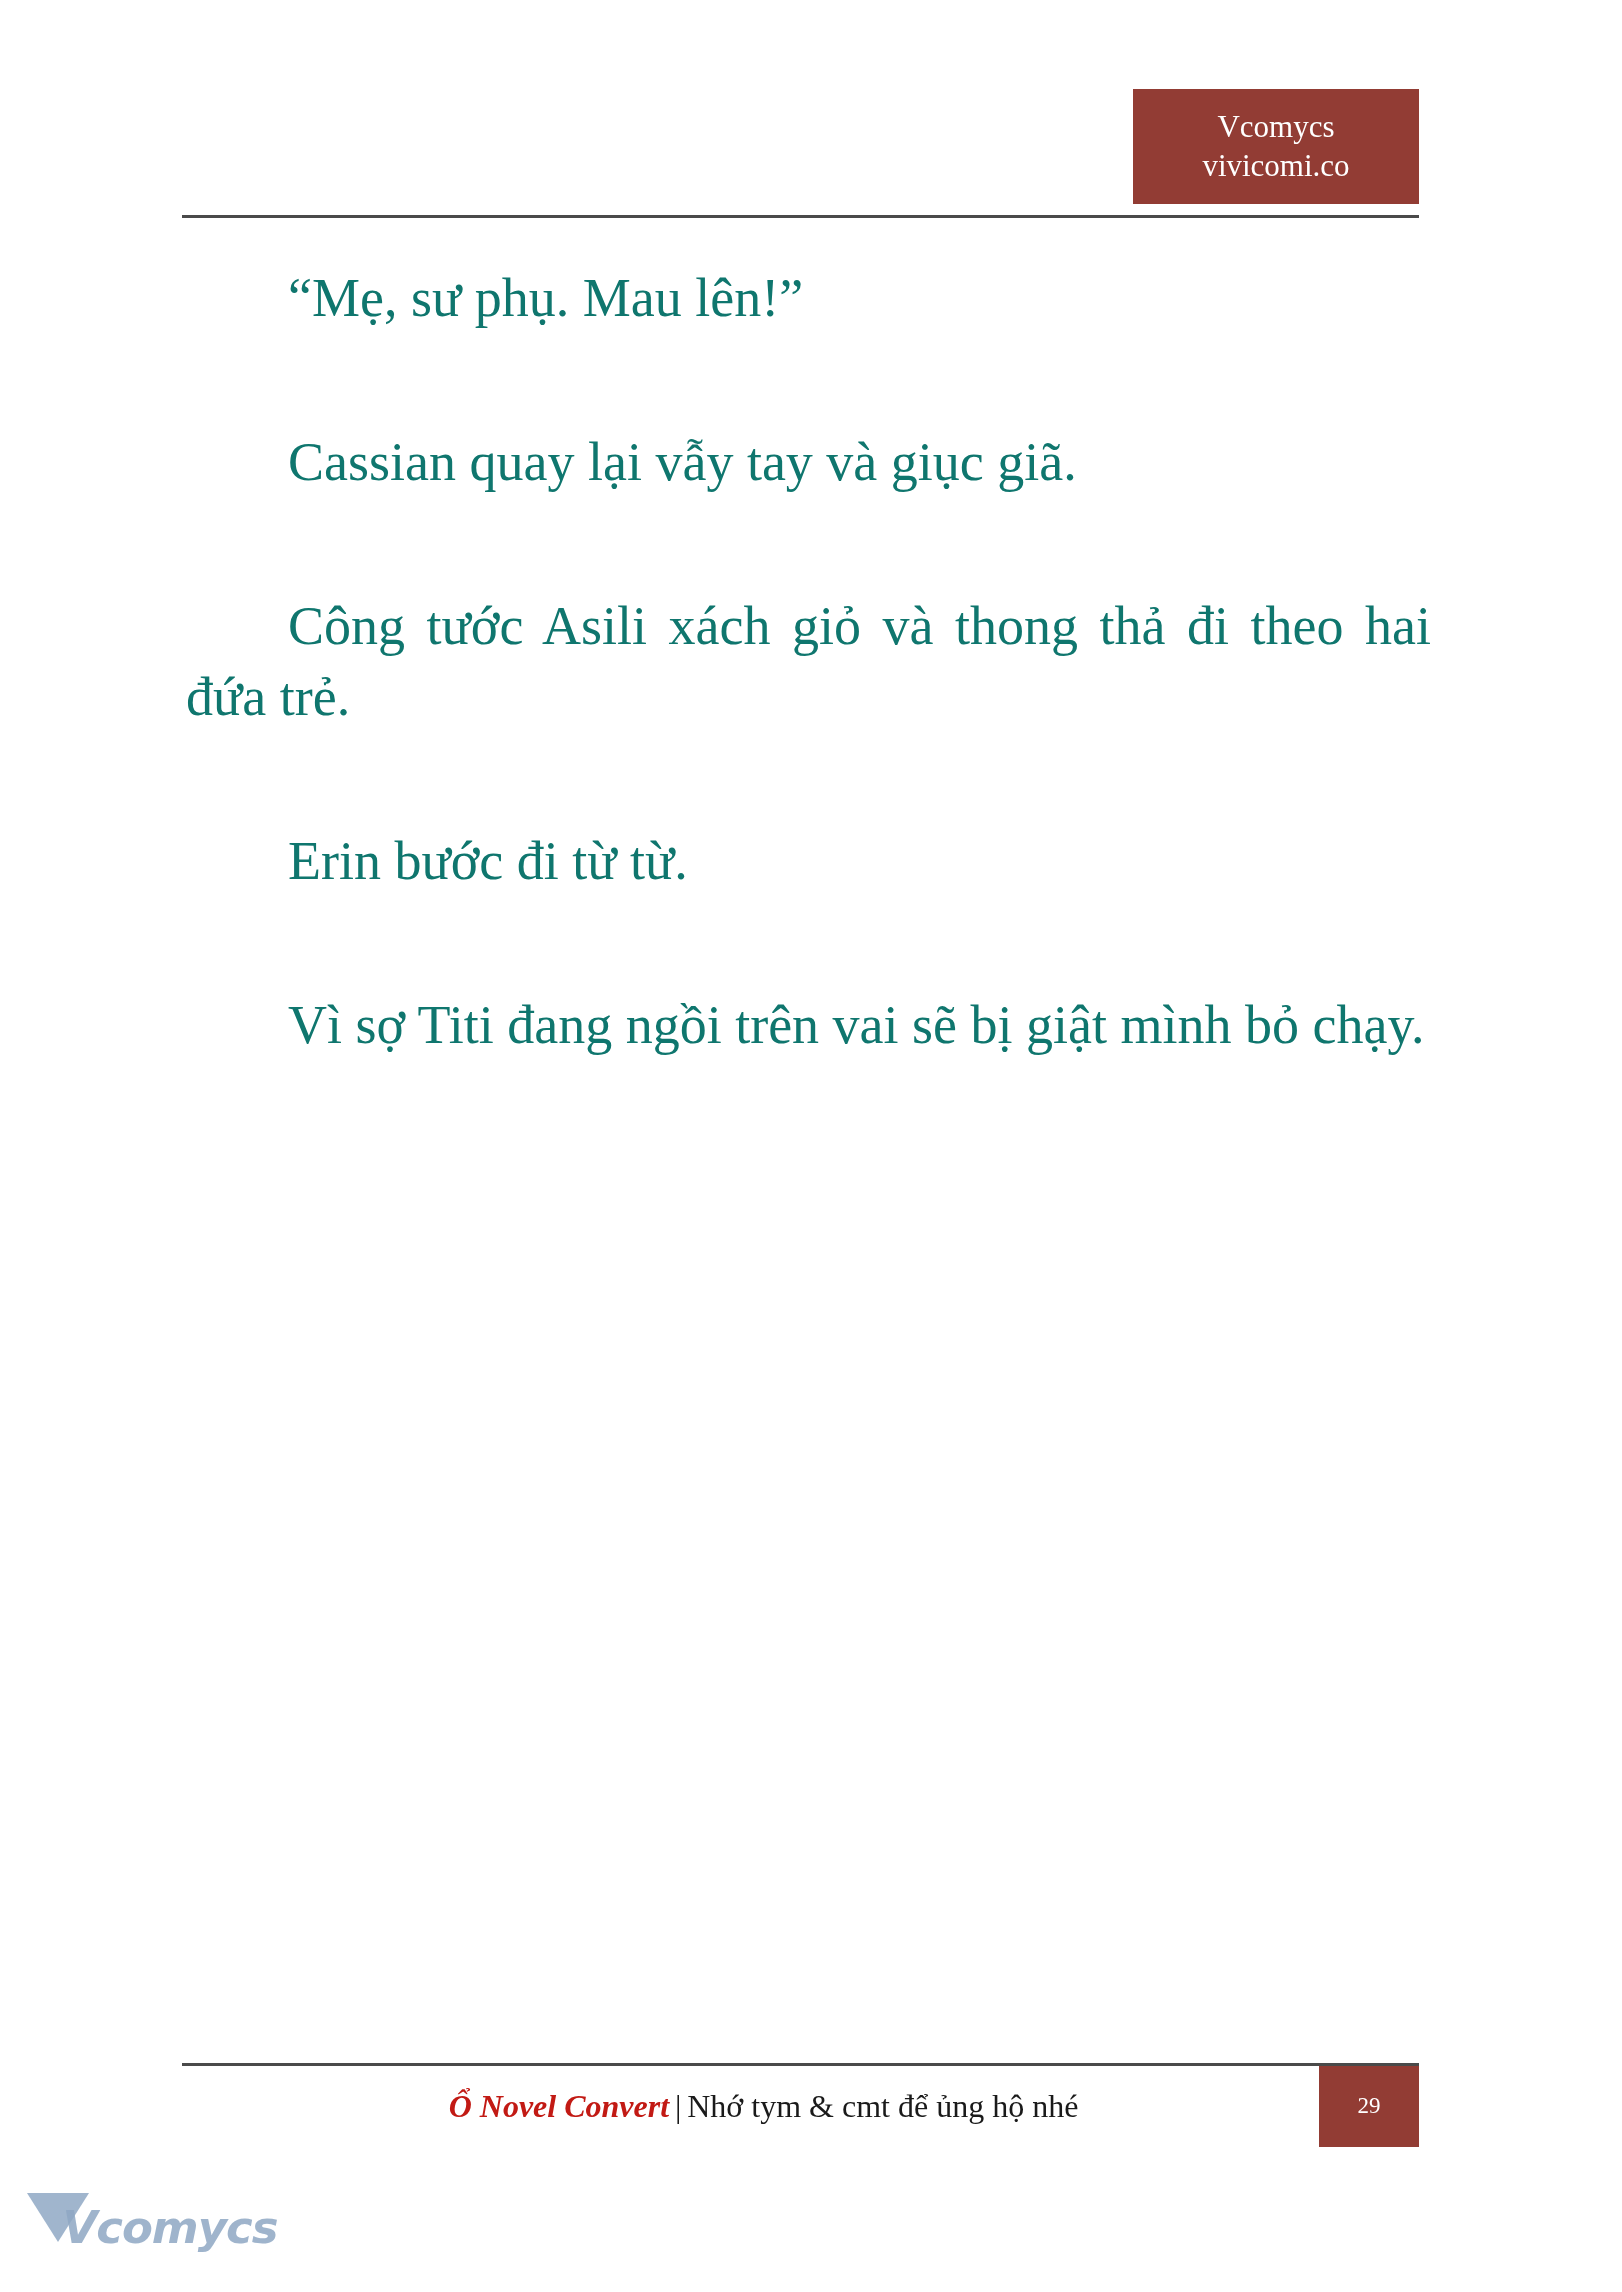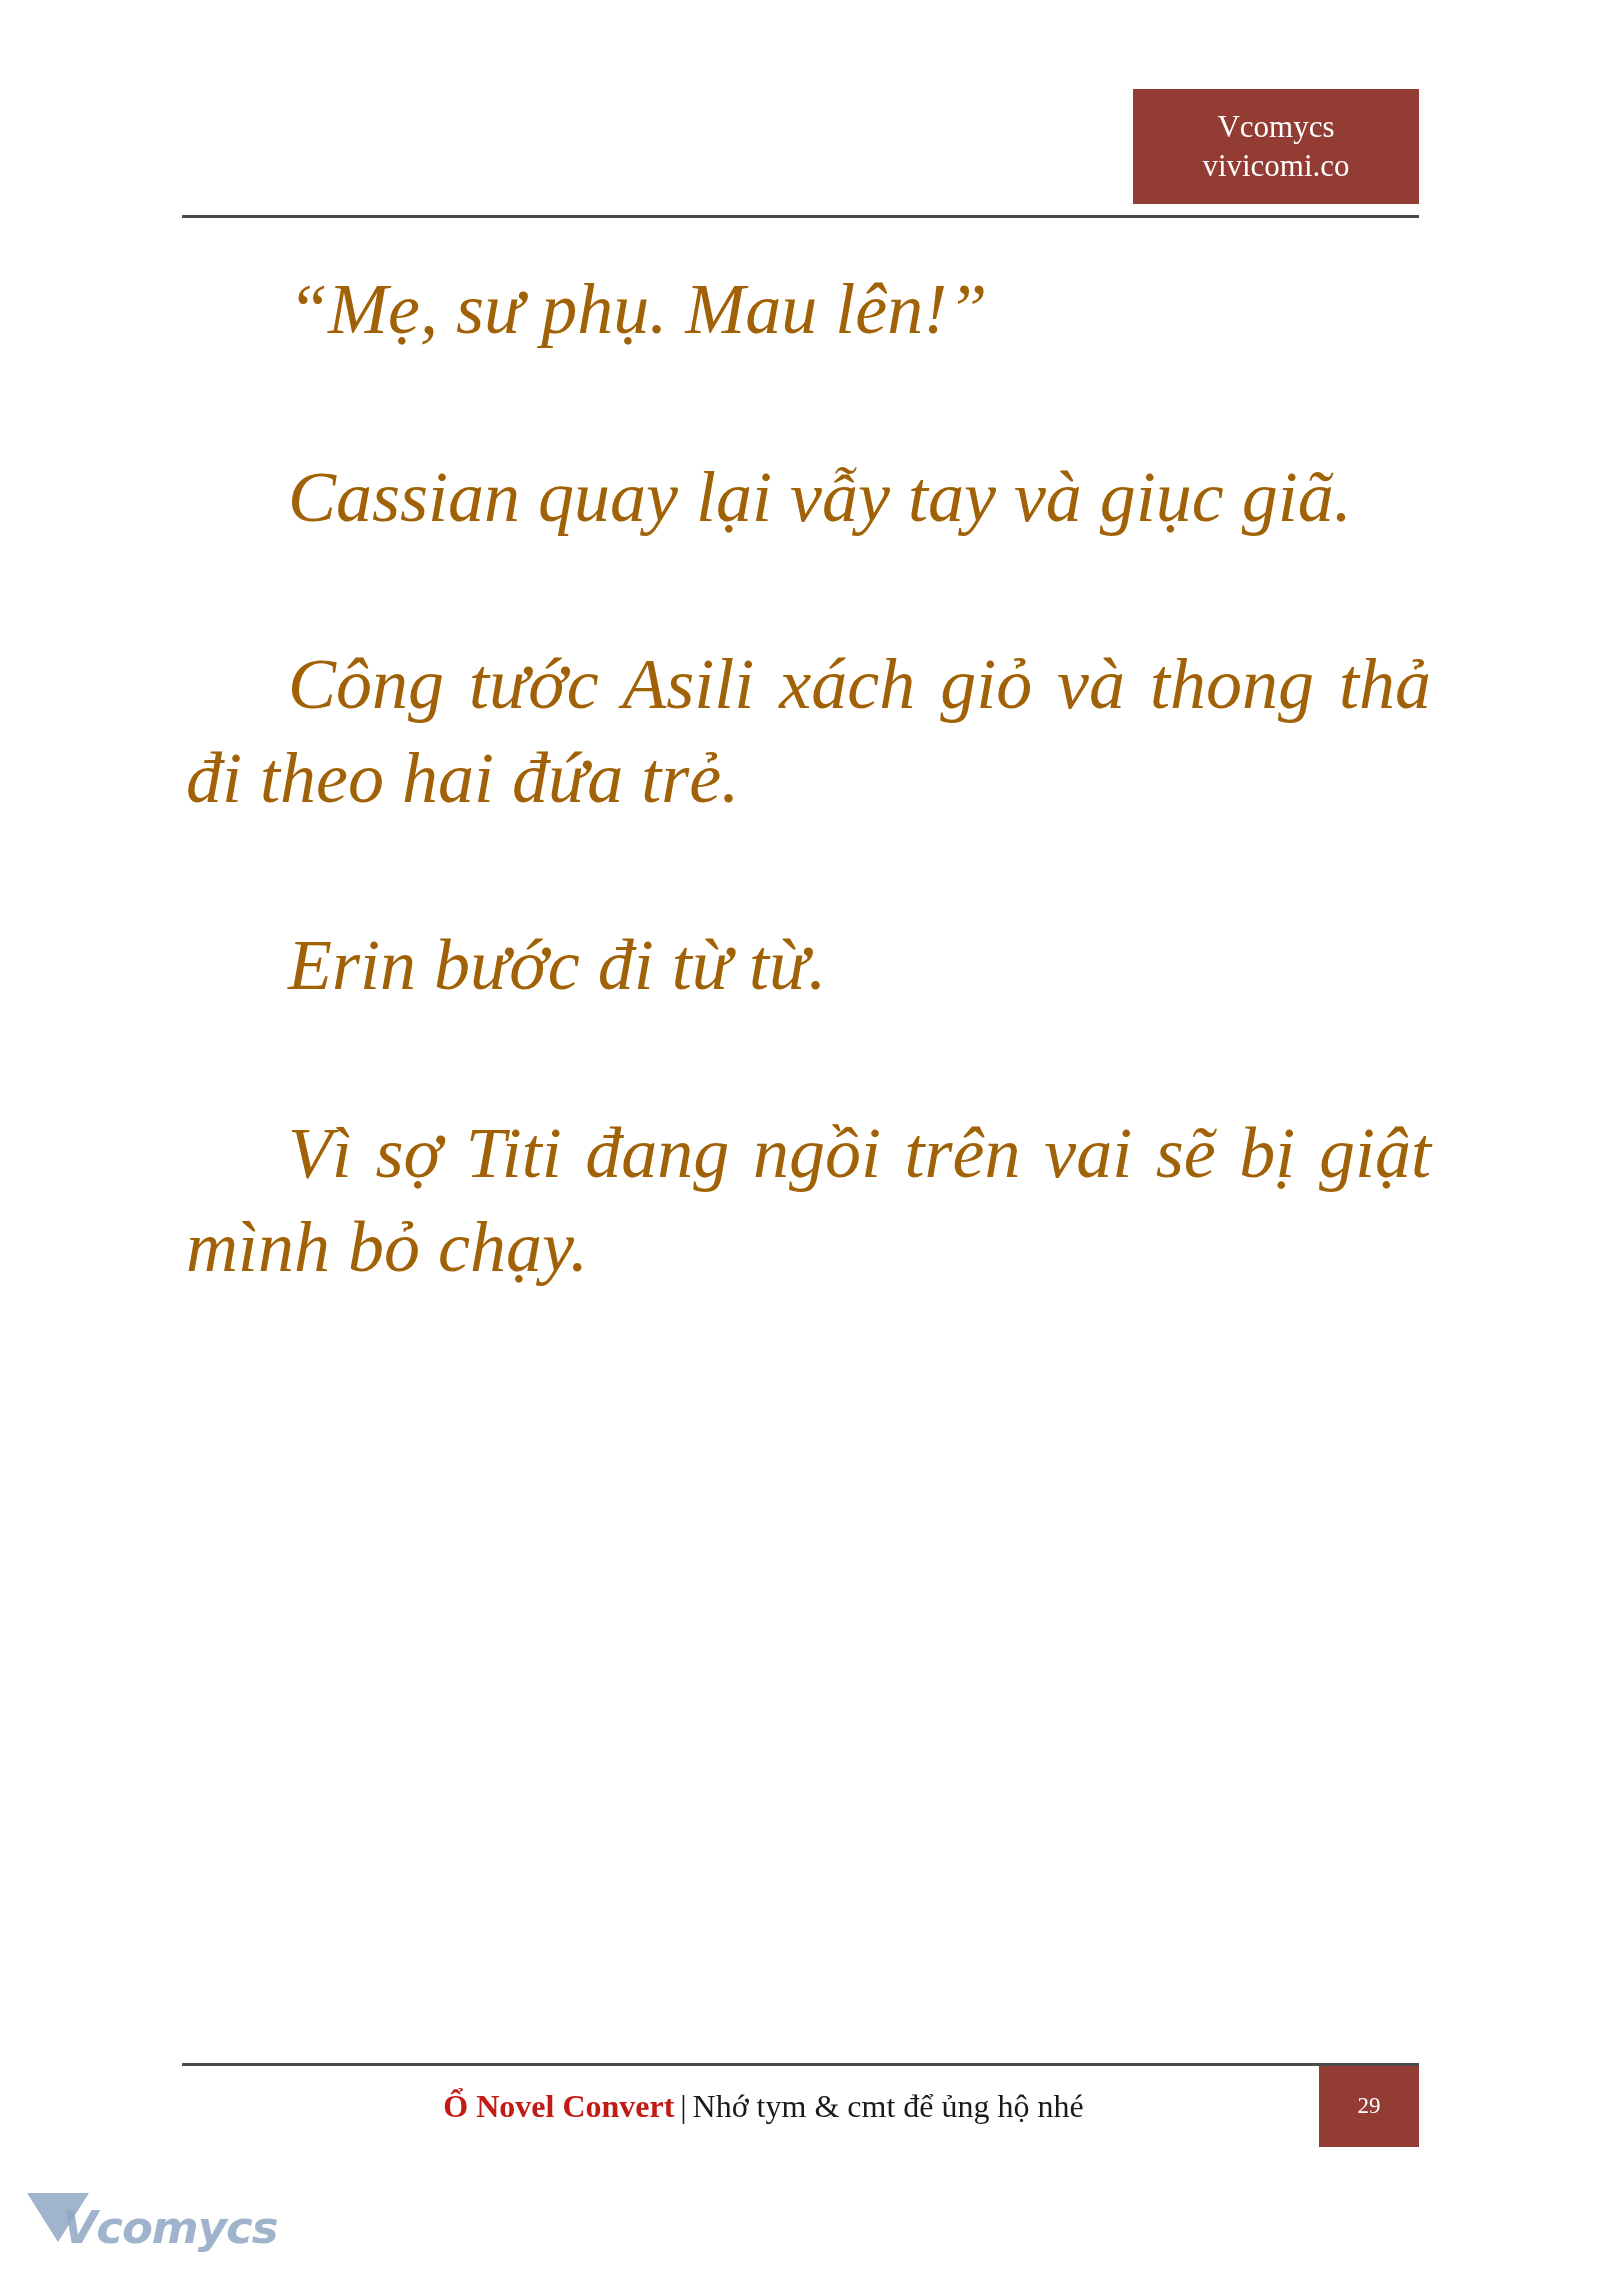--- a/index.html
+++ b/index.html
@@ -78,27 +78,26 @@
   }
 
   
   .content {
     position: absolute;
     left: 186px;
     top: 263px;
     width: 1245px;
   }
   .para {
-    font-size: 72px;
+    font-size: 54px;
     line-height: 1.30;
-    color: #a16207;
+    color: #0f766e;
     margin: 0 0 94px 0;
     text-align: justify;
     text-justify: inter-word;
-    font-style: italic;
   }
   .para.indent {
     text-indent: 102px;
   }
   .para:last-child {
     margin-bottom: 16px;
   }
 
   
   .footer {
@@ -129,20 +128,21 @@
   .footer-text {
     font-size: 32px;
     color: #1a1a1a;
     white-space: nowrap;
     position: relative;
     left: -37px;
   }
   .footer-brand {
     color: #c21a14;
     font-weight: bold;
+    font-style: italic;
     text-align: right;
   }
   .footer-sep {
     color: #1a1a1a;
     padding: 0 5.9px;
   }
   .page-number {
     position: absolute;
     right: 0;
     top: 2.9px;

